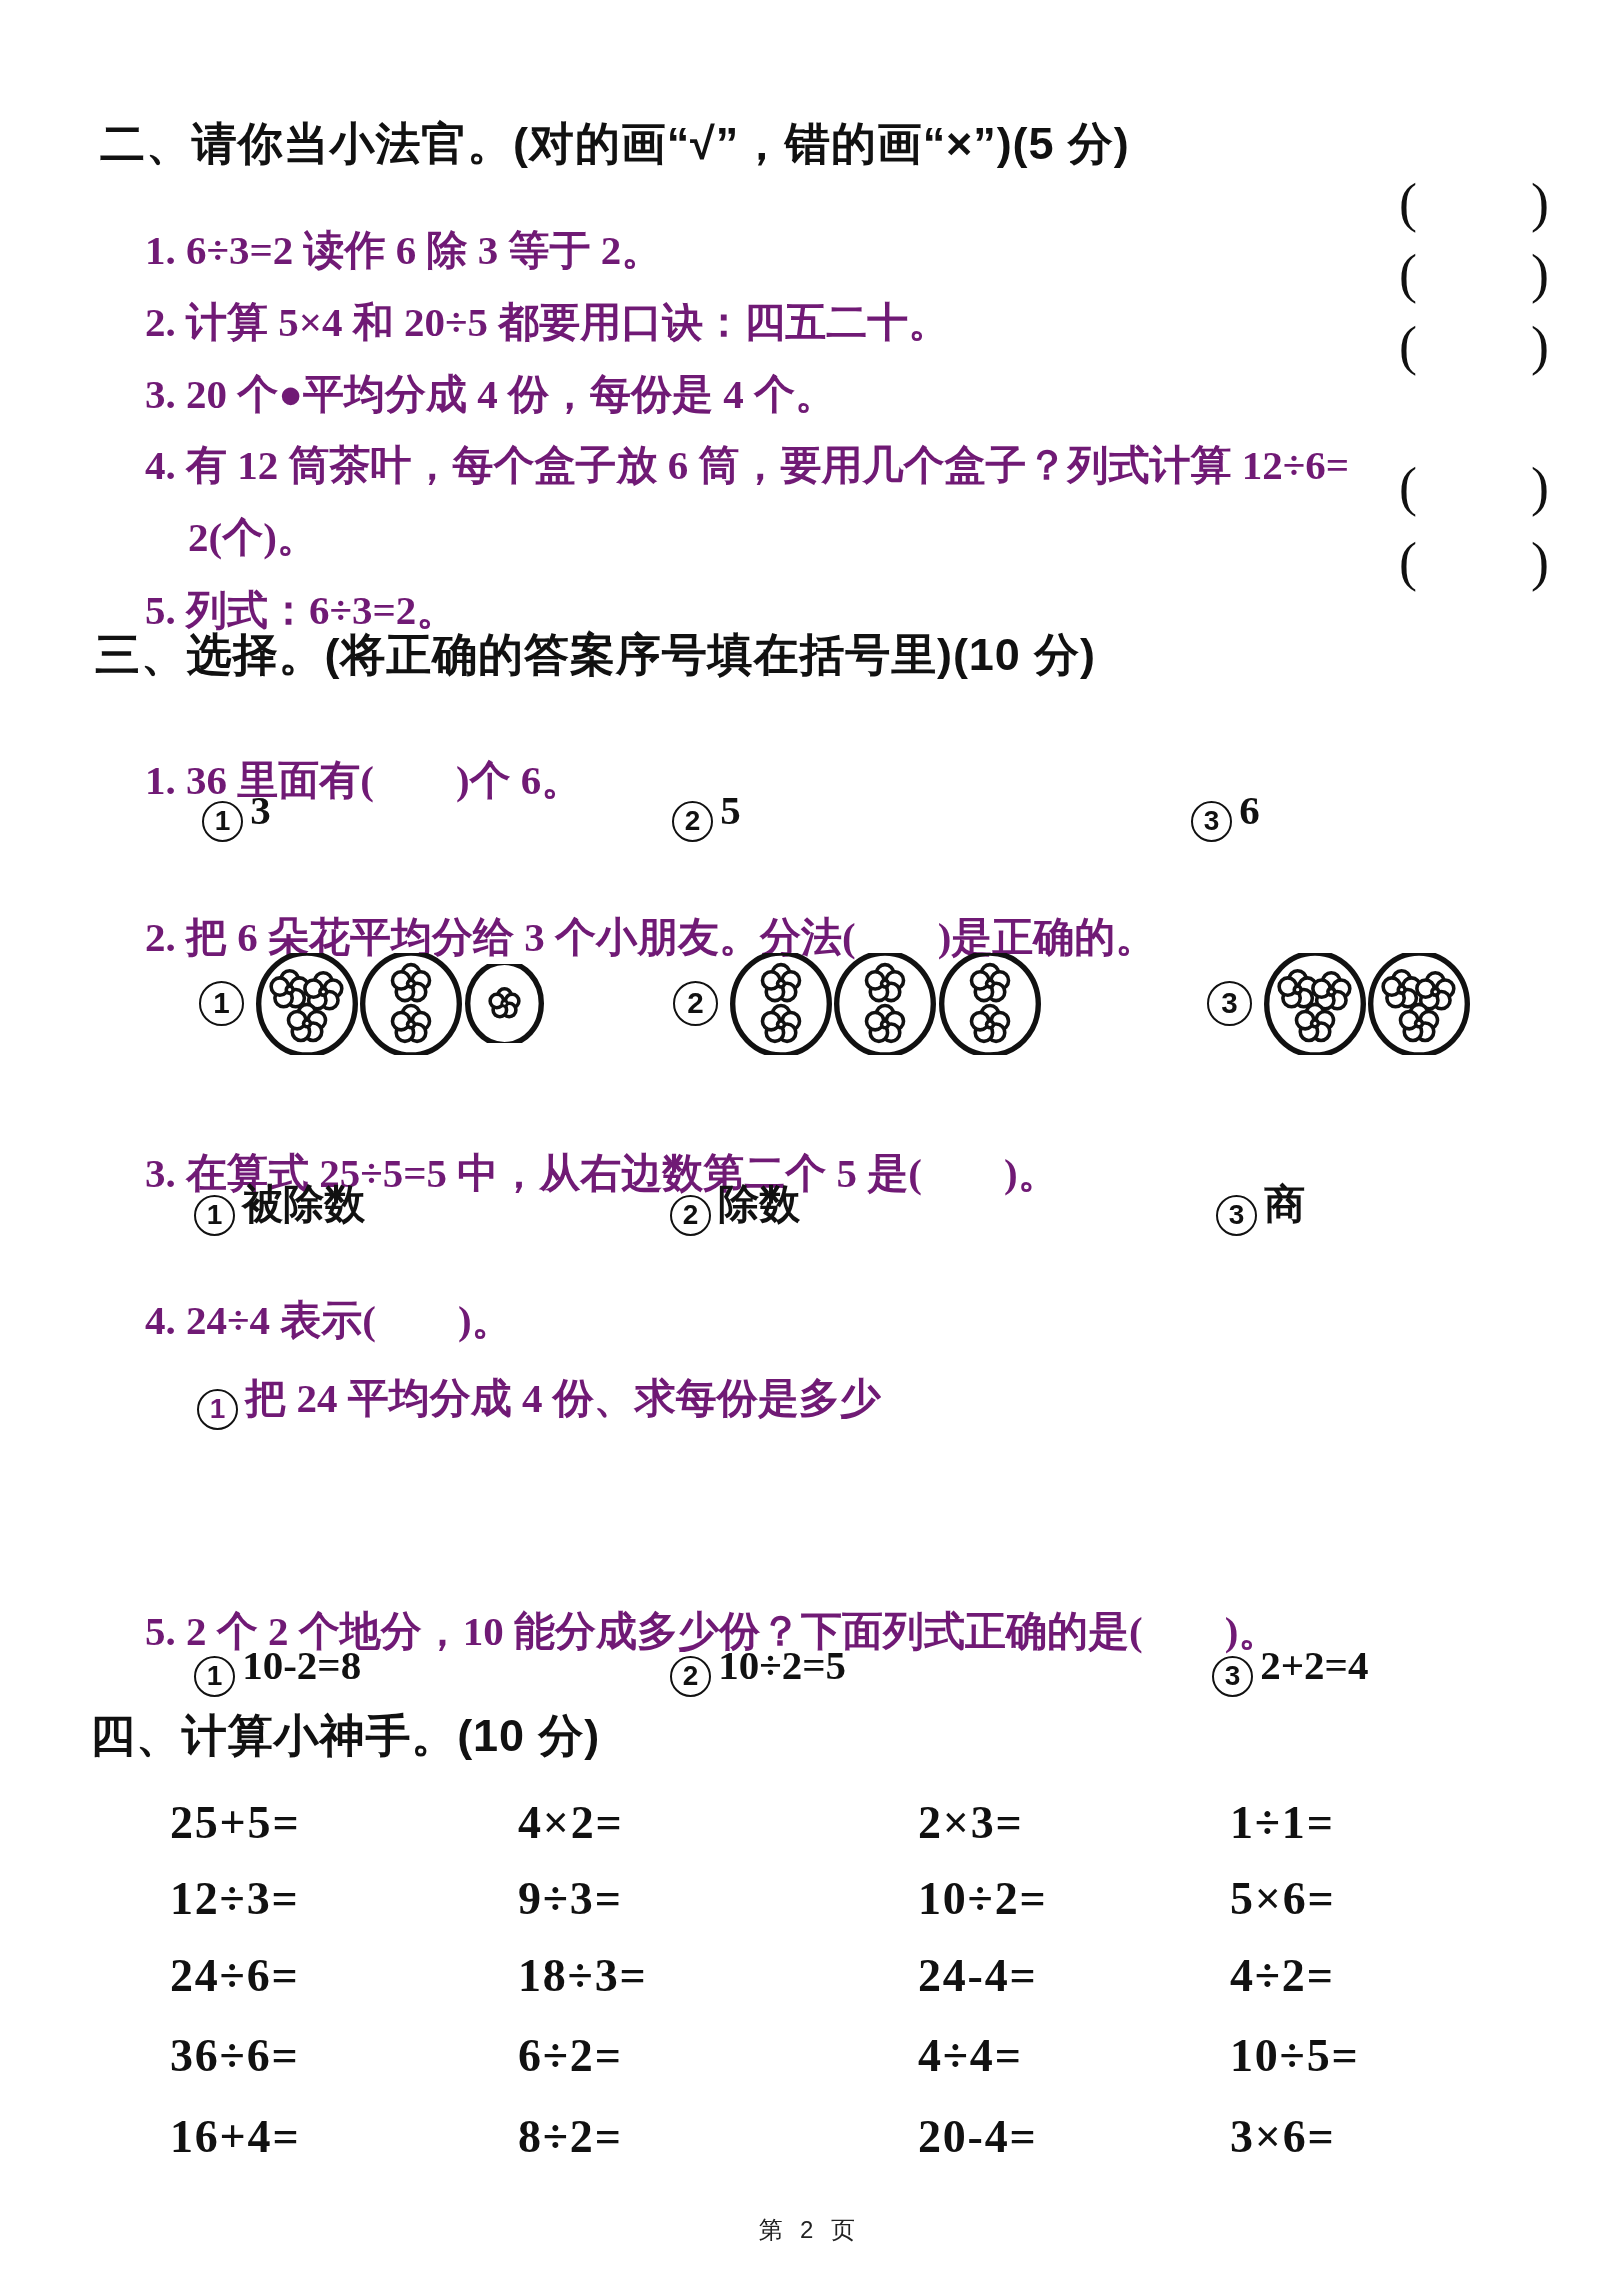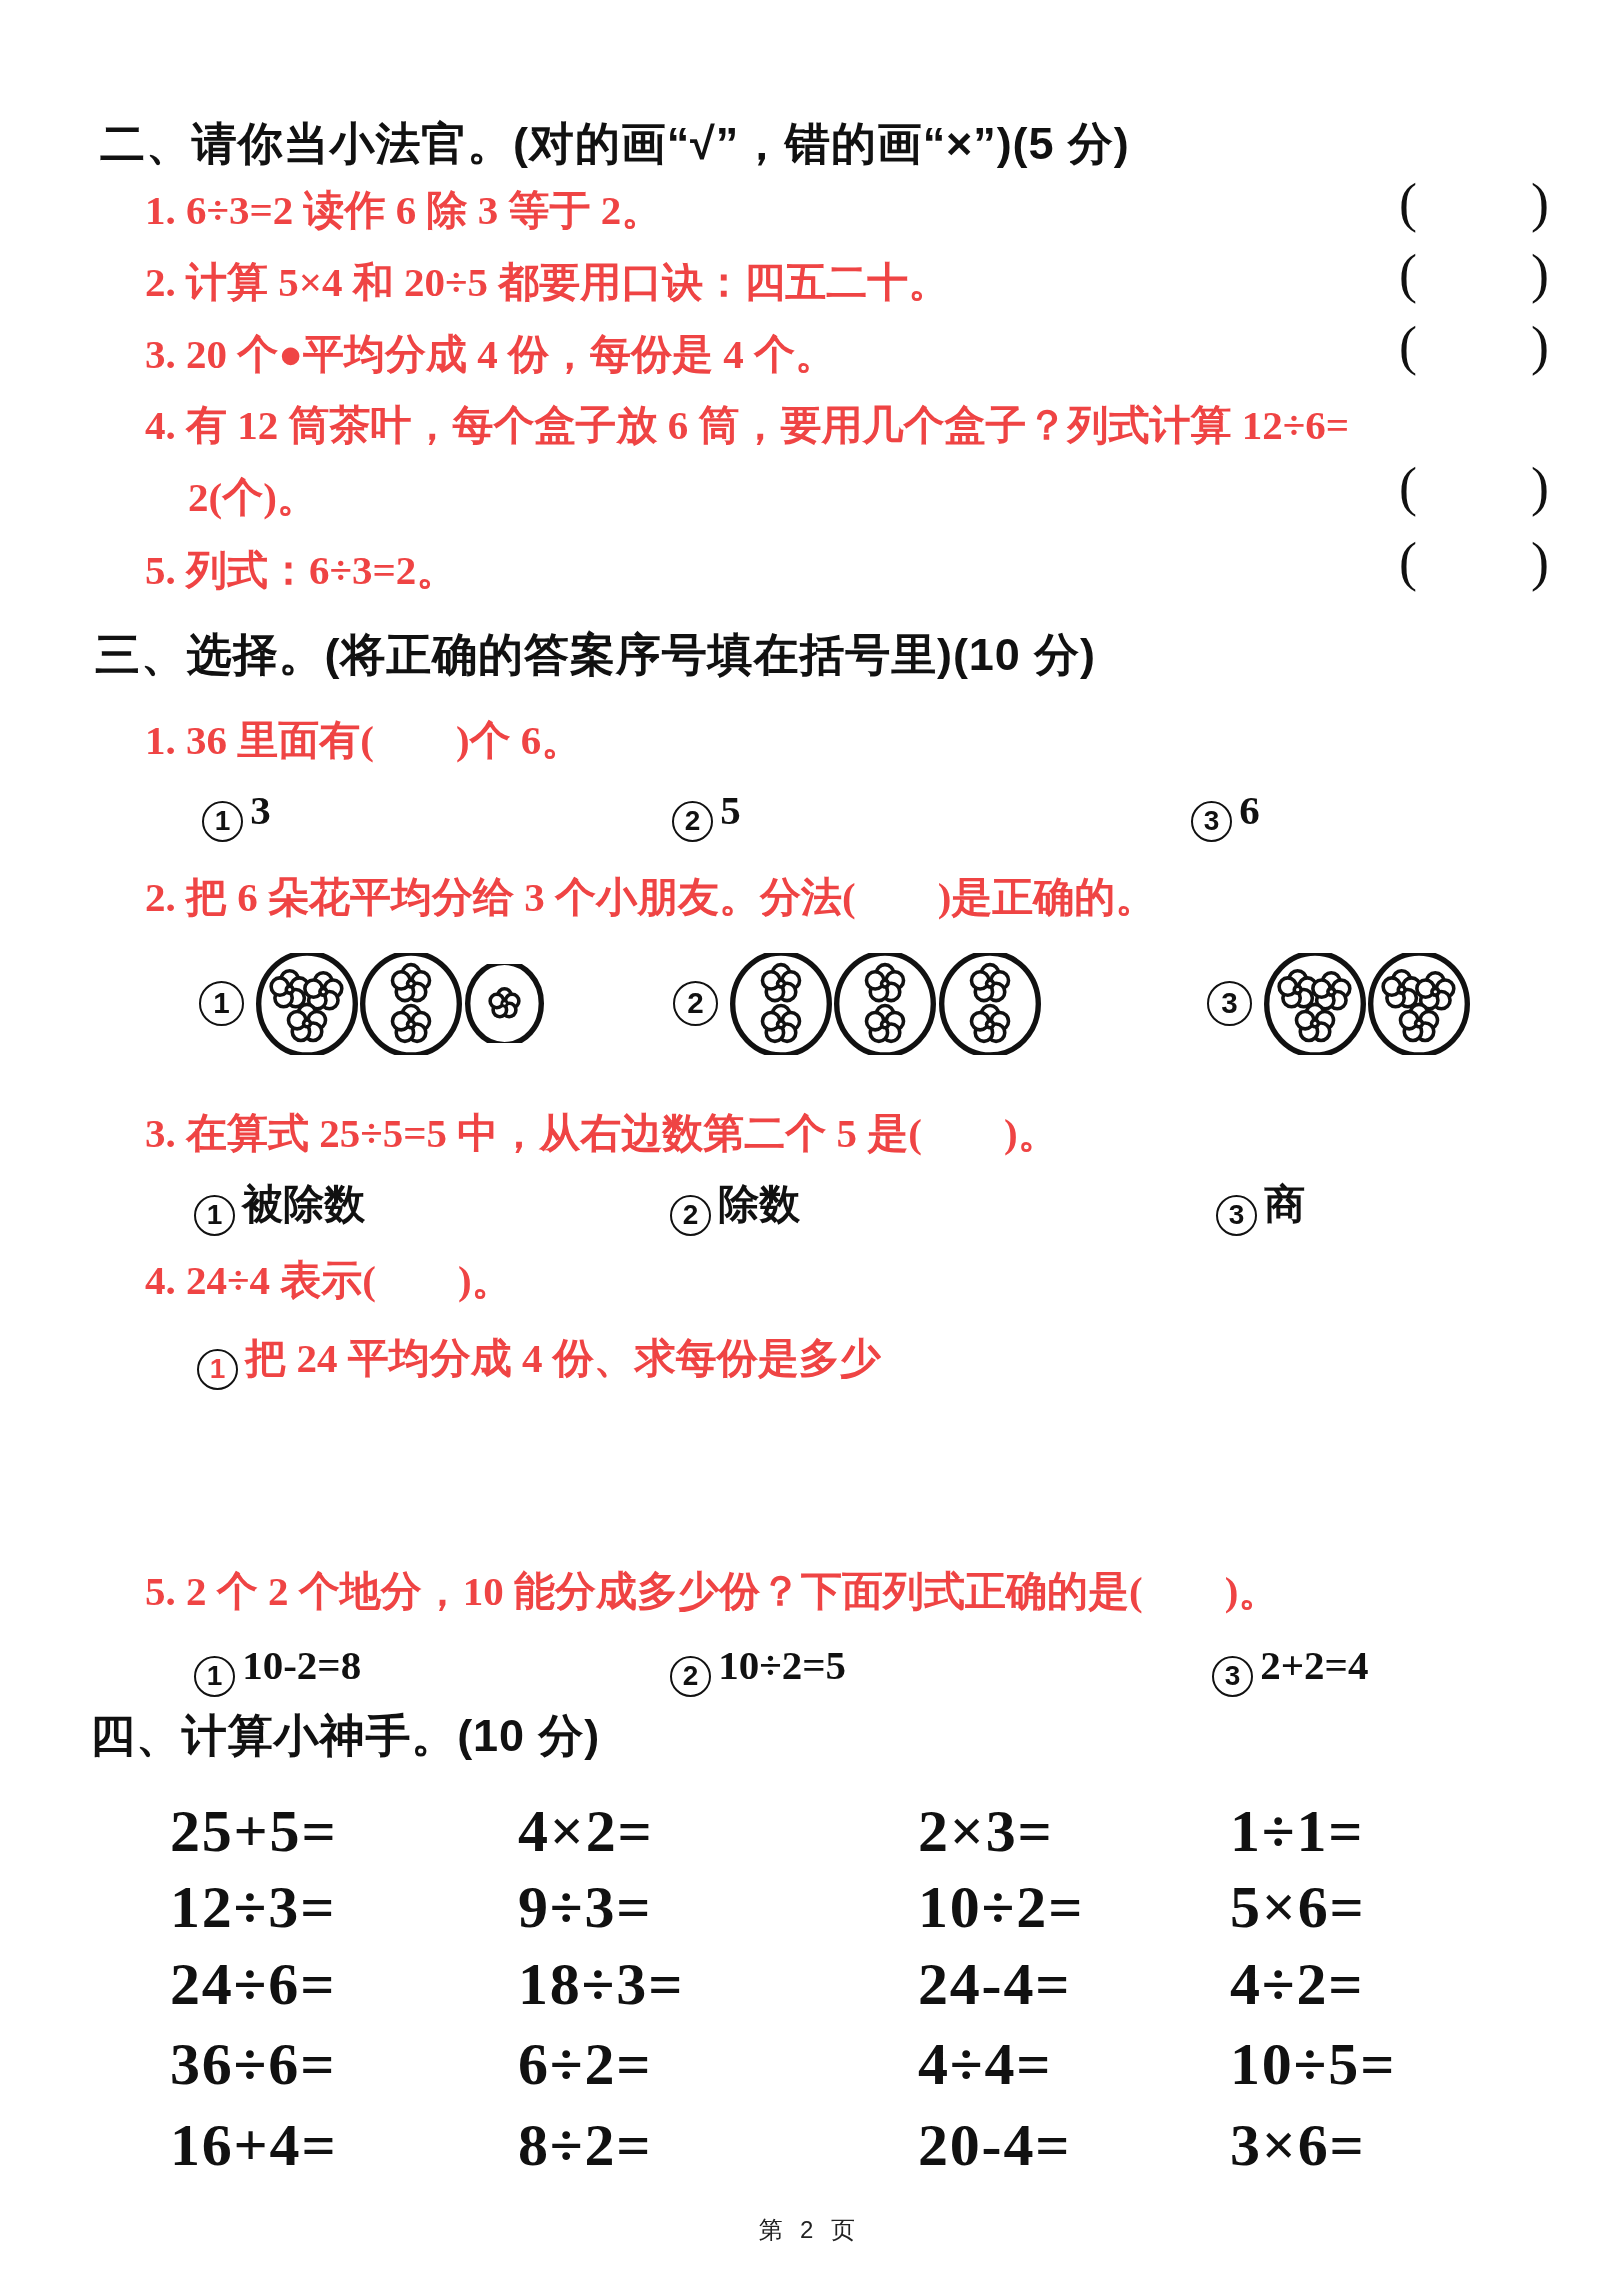--- a/index.html
+++ b/index.html
@@ -11,21 +11,21 @@
   .h{
     position:absolute;white-space:nowrap;
     font-family:"Liberation Sans","DejaVu Sans",sans-serif;
     font-weight:700;font-size:45px;line-height:1.1;color:#111;
     letter-spacing:0.9px;
   }
   
   .t{
     position:absolute;white-space:nowrap;
     font-family:"Liberation Serif","DejaVu Serif",serif;
-    font-weight:700;font-size:41px;line-height:1.2;color:#ef4444;
+    font-weight:700;font-size:41px;line-height:1.2;color:#701a75;margin-top:40px;
   }
   
   .ans{
     position:absolute;left:1399px;width:150px;
     display:flex;justify-content:space-between;
     font-family:"Liberation Serif","DejaVu Serif",serif;
     font-weight:400;font-size:54px;line-height:1;color:#111;
   }
   
   .opt-row{position:absolute;left:0;width:100%;height:57px;}
@@ -44,21 +44,21 @@
   }
   
   .fgroup{position:absolute;display:flex;align-items:center;gap:2.7px;height:111px;}
   .fgroup .circ{width:45px;height:45px;line-height:39px;font-size:29.6px;margin-right:9px;flex:0 0 auto;}
   .fcirc{display:block;flex:0 0 auto;}
   
   .grow{position:absolute;left:0;width:100%;height:57px;}
   .cell{
     position:absolute;white-space:nowrap;
     font-family:"Liberation Serif","DejaVu Serif",serif;
-    font-weight:700;font-size:60px;line-height:1.1;color:#111;
+    font-weight:700;font-size:46px;line-height:1.1;color:#111;
     letter-spacing:1.8px;
   }
   .c0{left:170px}.c1{left:518px}.c2{left:918px}.c3{left:1230px}
   #footer{
     position:absolute;top:2214px;left:0;width:100%;text-align:center;
     font-family:"Liberation Sans","DejaVu Sans",sans-serif;
     font-weight:400;font-size:24px;color:#222;letter-spacing:5.4px;
   }
 </style>
 </head>

